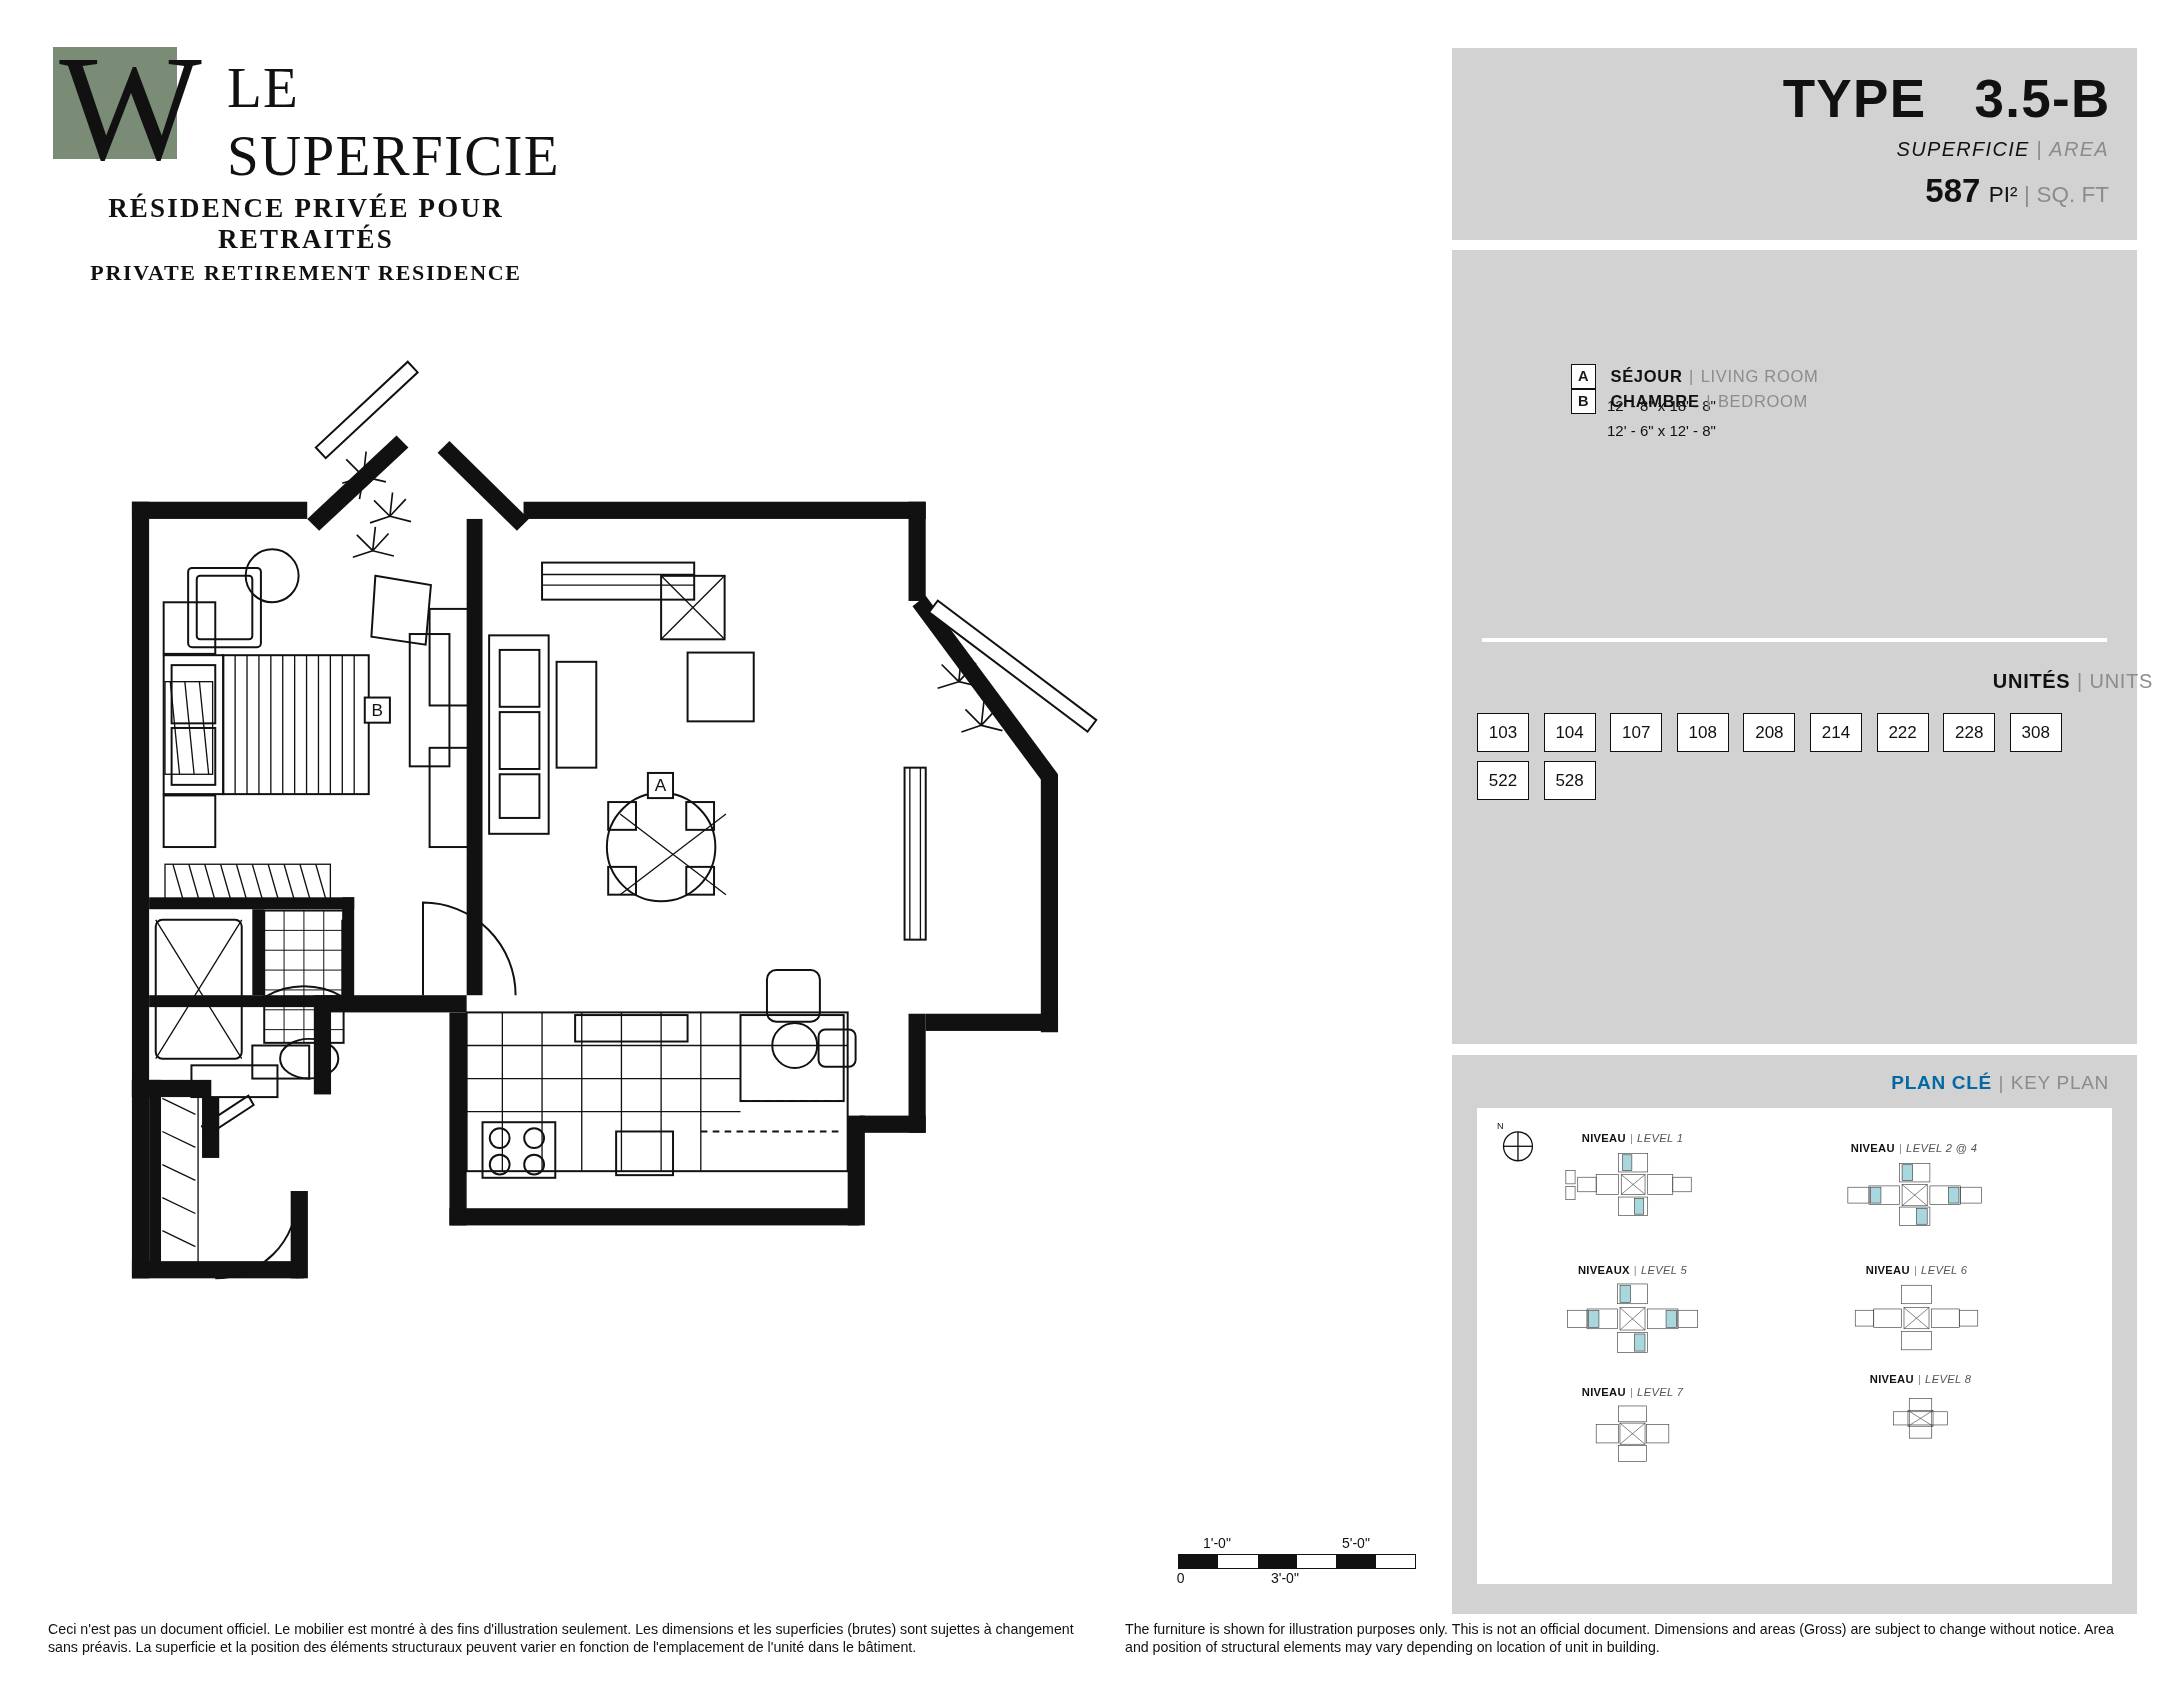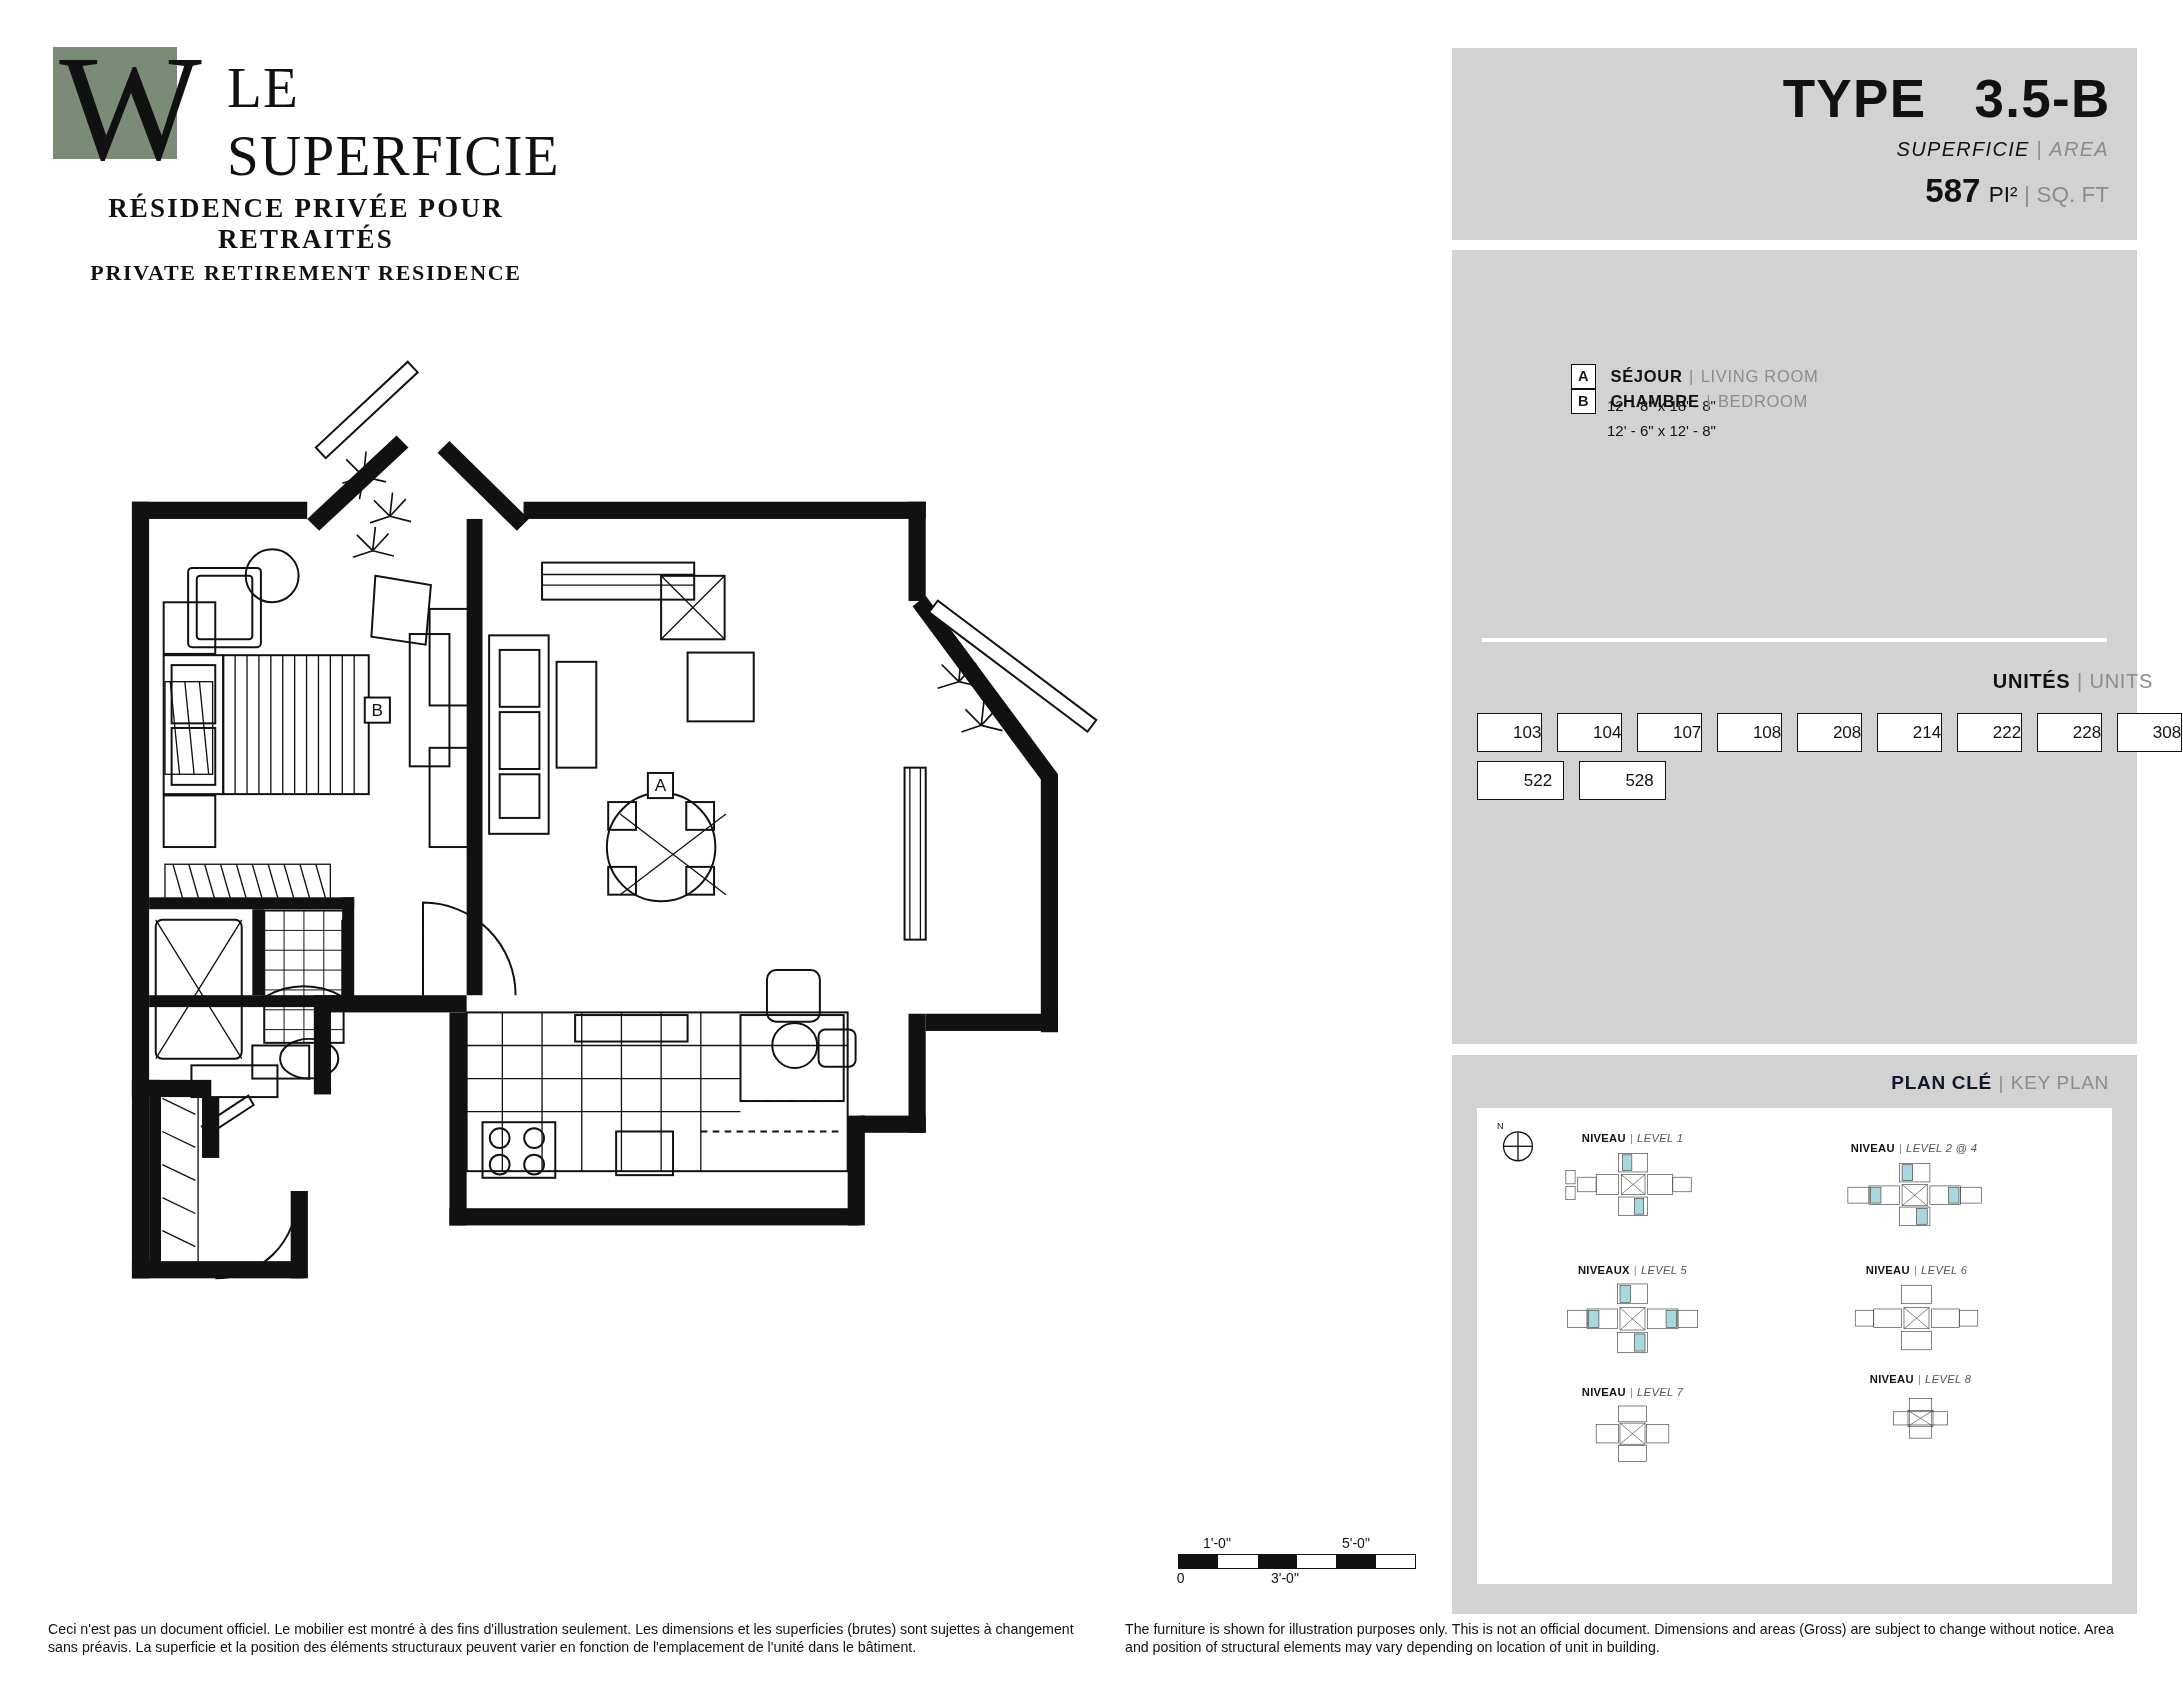--- a/index.html
+++ b/index.html
@@ -84,31 +84,31 @@
     position:absolute;right:30px;top:670px;font-size:20px;letter-spacing:0.7px;
   }
   .units-head b{font-weight:bold;color:#111;}
   .units-head .bar{color:#8c8c8c;margin:0 6.6px;}
   .units-head .en{color:#8c8c8c;}
 
   .units-grid{position:absolute;left:1477px;top:713px;width:642px;}
   .unit-row{display:flex;margin-bottom:9.3px;}
   .unit-cell{
     width:50px;height:37px;border:1.3px solid #111;background:#fff;
-    font-size:17px;line-height:37px;text-align:center;margin-right:14.6px;color:#111;padding-left:35px;
+    font-size:17px;line-height:37px;text-align:center;margin-right:14.6px;color:#111;
   }
 
   
   .panel-key{
     position:absolute;left:1452px;top:1055px;width:685px;height:559px;background:#d2d2d2;
   }
   .keyplan-head{
     position:absolute;right:28px;top:17px;font-size:19px;letter-spacing:0.7px;
   }
-  .keyplan-head b{font-weight:bold;color:#0f172a;text-align:center;}
+  .keyplan-head b{font-weight:bold;color:#0369a1;text-align:center;}
   .keyplan-head .bar{color:#8c8c8c;margin:0 6.6px;}
   .keyplan-head .en{color:#8c8c8c;}
   .keyplan-white{
     position:absolute;left:25px;top:53px;width:635px;height:476px;background:#fff;
   }
   .north{position:absolute;left:16px;top:12px;width:46px;height:46px;}
   .kp-cell{position:absolute;text-align:center;}
   .kp-label{font-size:11.2px;letter-spacing:0.3px;margin-bottom:4px;}
   .kp-label b{font-weight:bold;color:#111;}
   .kp-label .bar{color:#8c8c8c;margin:0 4px;}

